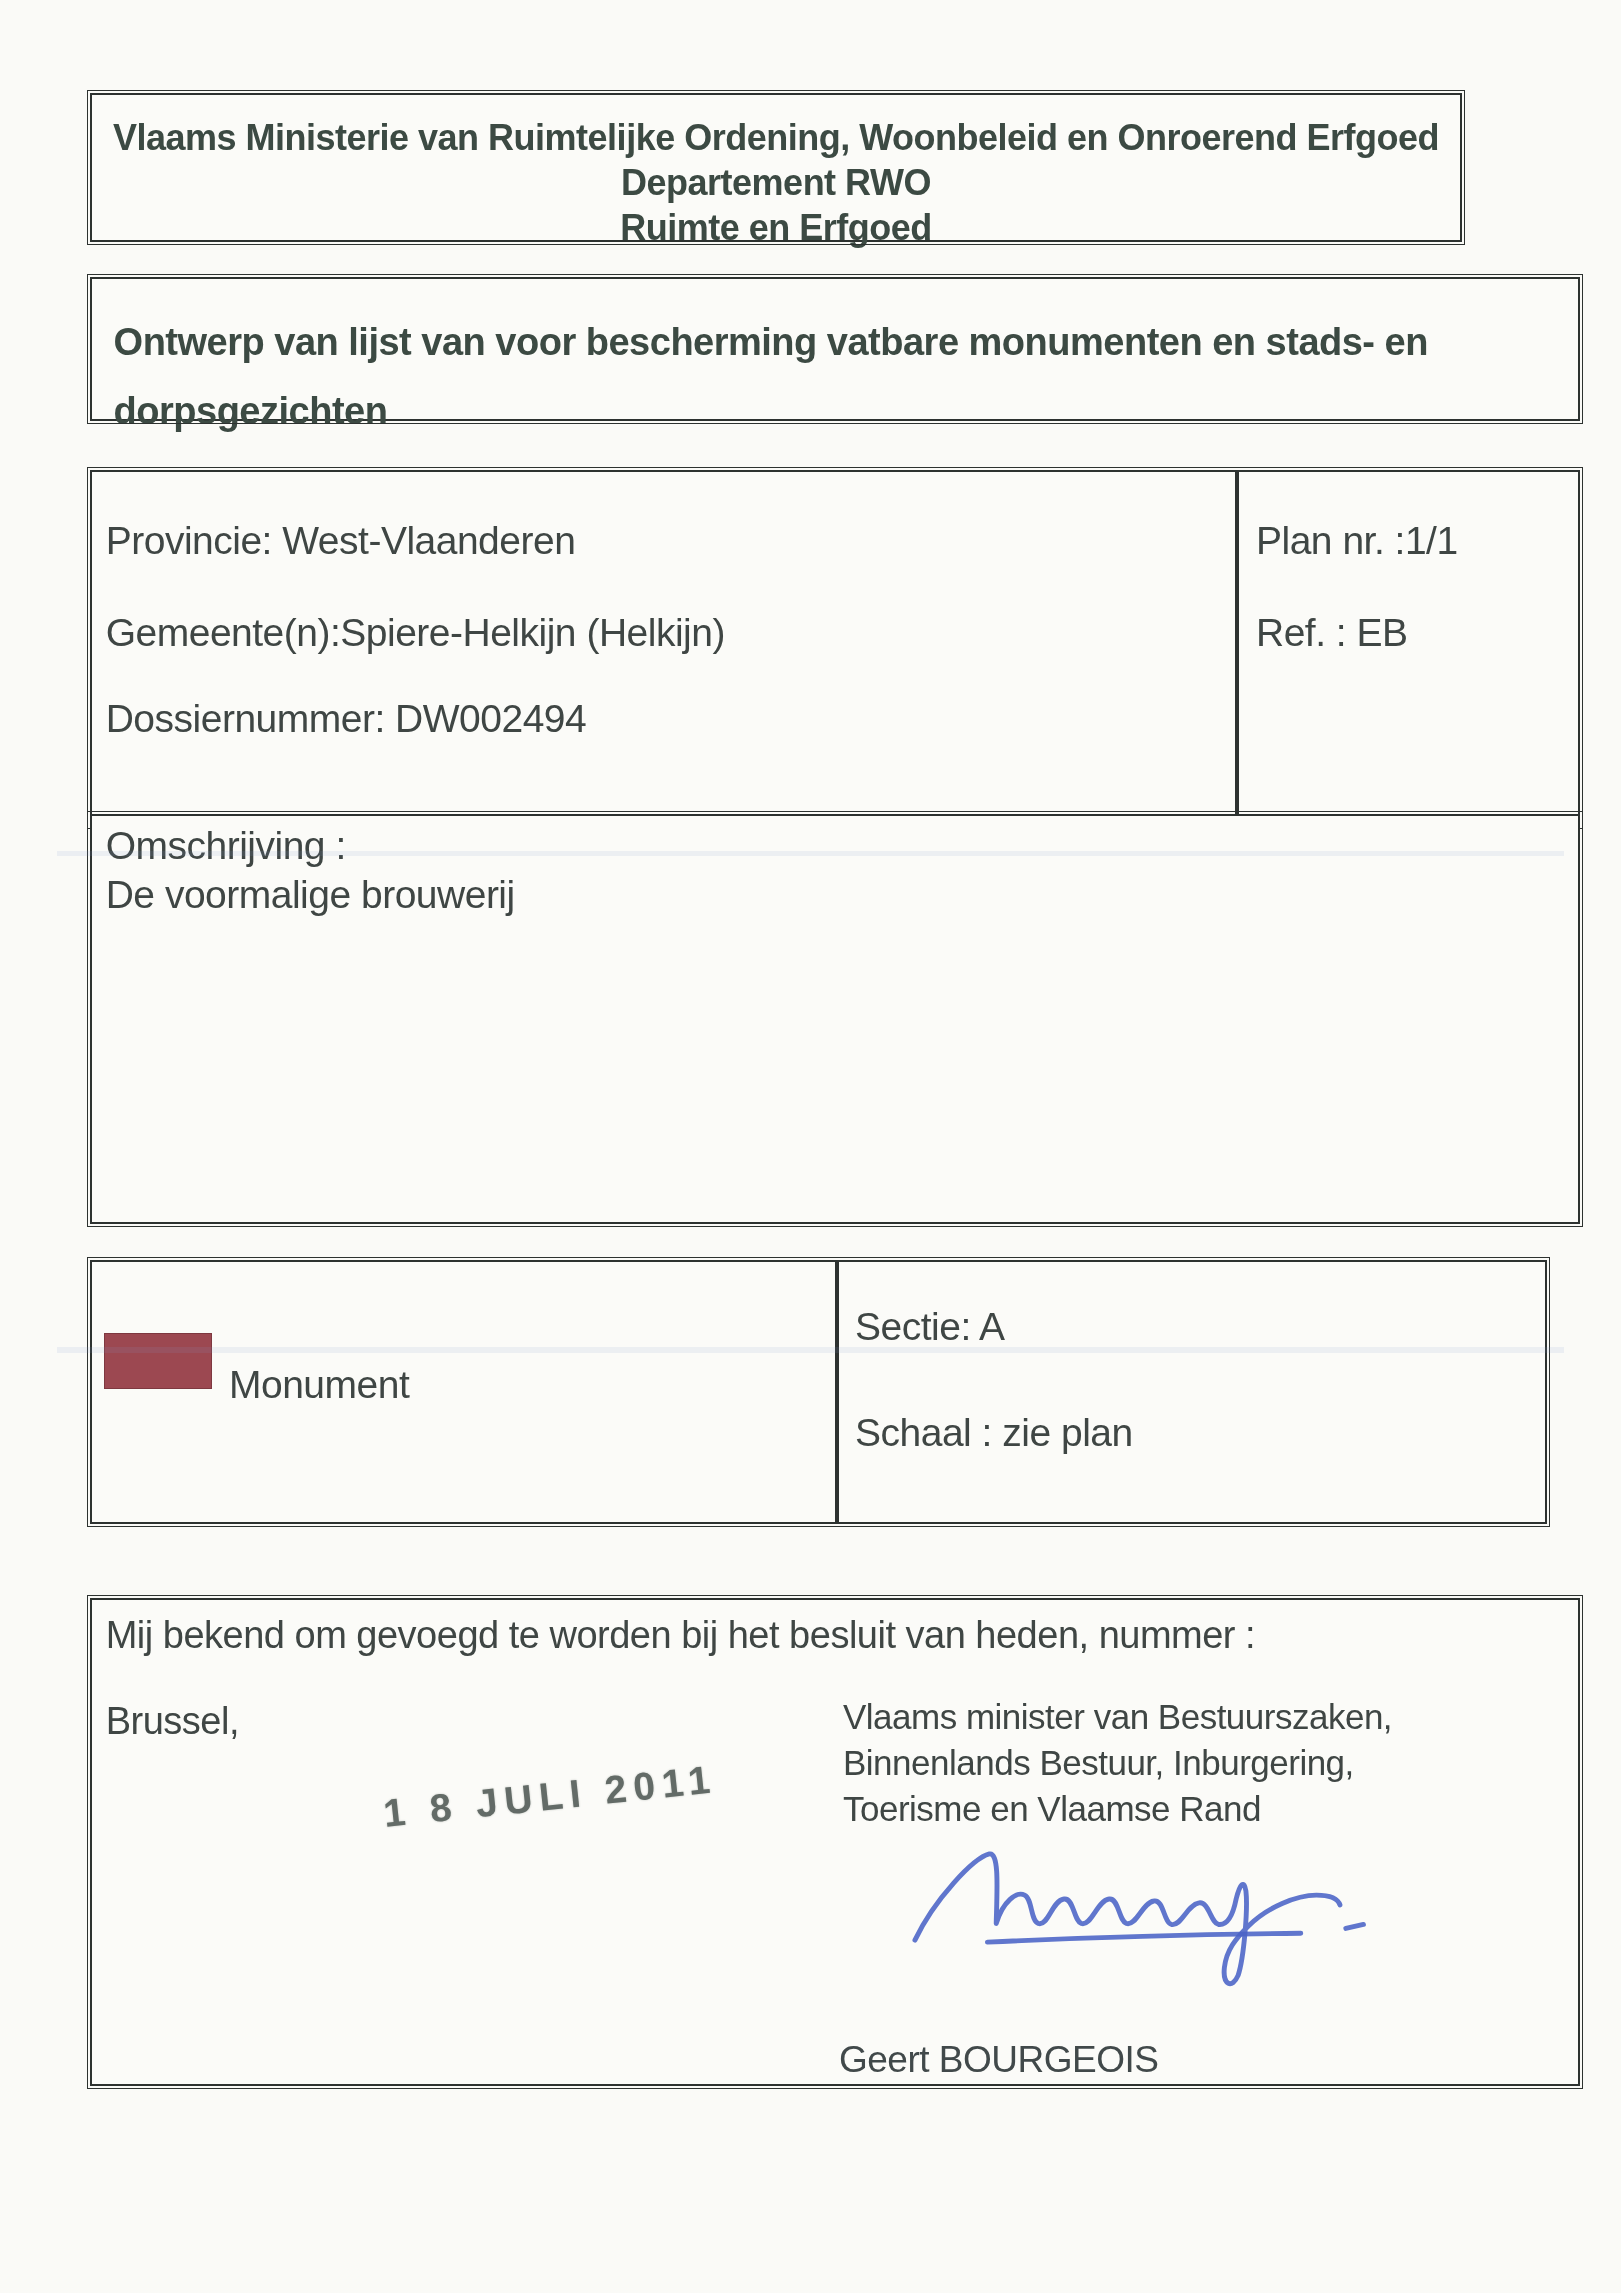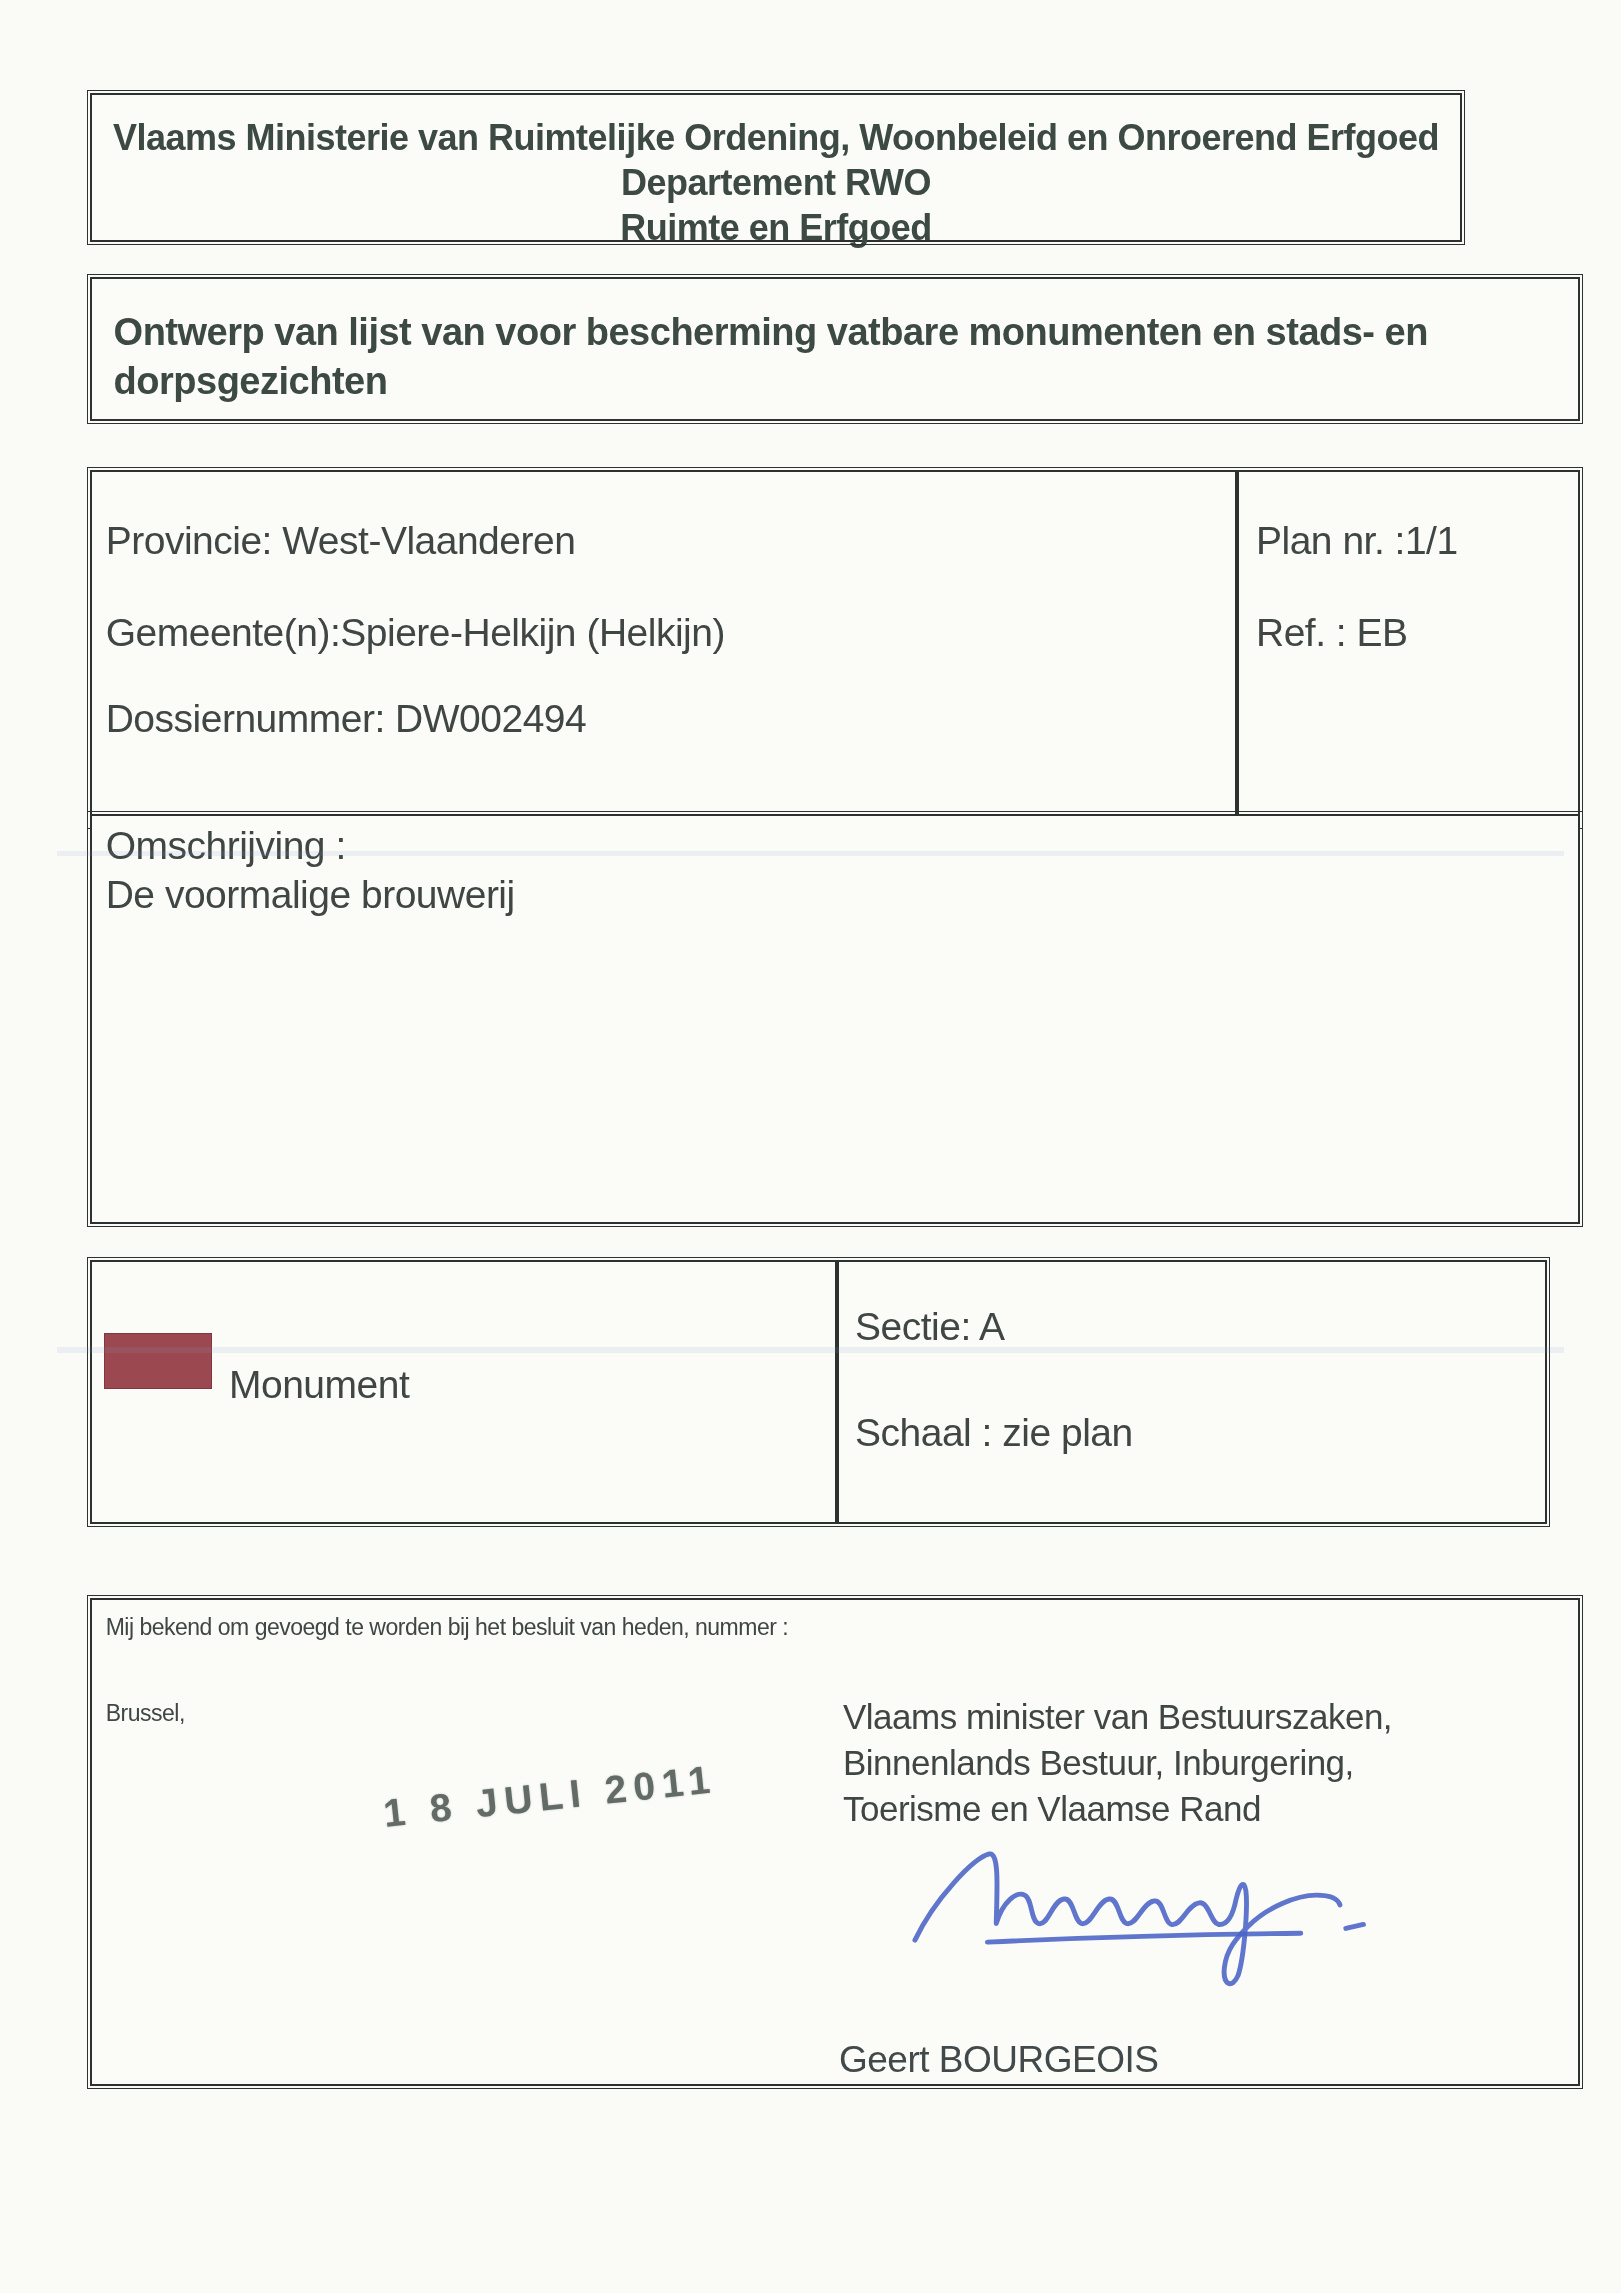--- a/index.html
+++ b/index.html
@@ -16,31 +16,31 @@
     outline-offset:2.9px;
     background:#fbfbf8;
     box-sizing:border-box;
   }
   .heading-text{
     color:#3c4a43;font-weight:bold;font-size:36px;letter-spacing:-0.5px;line-height:45px;
   }
   #header-box{left:90px;top:93px;width:1372px;height:149px;text-align:center;padding-top:19.6px;}
   #header-box div{white-space:nowrap;}
   #title-box{left:90px;top:277px;width:1490px;height:144px;}
-  #title-box .heading-text{display:block;padding:29px 43px 0 21.6px;font-size:38px;line-height:49px;}
+  #title-box .heading-text{display:block;padding:29px 43px 0 21.6px;font-size:38px;line-height:69px;}
   #info-box{left:90px;top:470px;width:1490px;height:356px;}
   .cell-label{position:absolute;font-size:39px;letter-spacing:-0.5px;white-space:nowrap;}
   #info-divider{position:absolute;left:1143px;top:0;bottom:0;width:3.9px;background:#2d3230;}
   #description-box{left:90px;top:814px;width:1490px;height:410px;}
   #description-box .desc-line{position:absolute;left:13.7px;font-size:39px;letter-spacing:-0.5px;}
   #legend-box{left:90px;top:1260px;width:1457px;height:264px;}
   #legend-divider{position:absolute;left:743px;top:0;bottom:0;width:3.9px;background:#2d3230;}
   #legend-swatch{position:absolute;left:11.8px;top:71px;width:106px;height:54px;border:1px solid #7e3840;}
   #footer-box{left:90px;top:1598px;width:1490px;height:488px;}
-  .footer-text{position:absolute;font-size:23px;letter-spacing:-0.5px;white-space:nowrap;}
+  .footer-text{position:absolute;font-size:38px;letter-spacing:-0.5px;white-space:nowrap;}
   #minister-block{position:absolute;left:751px;top:94px;font-size:35px;letter-spacing:-0.5px;line-height:46px;}
   #date-stamp{
     position:absolute;left:294px;top:192px;
     font-size:39px;font-weight:bold;letter-spacing:6.9px;
     color:#49534e;opacity:.85;
     transform:rotate(-6deg);transform-origin:left bottom;
     text-shadow:0 0 2px rgba(73,83,78,.45);
     white-space:nowrap;
   }
   #signature-svg{position:absolute;left:725px;top:240px;width:568px;height:167px;}

